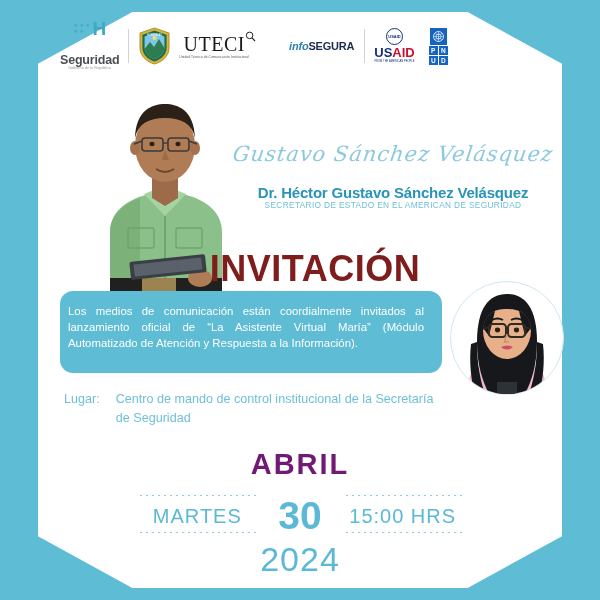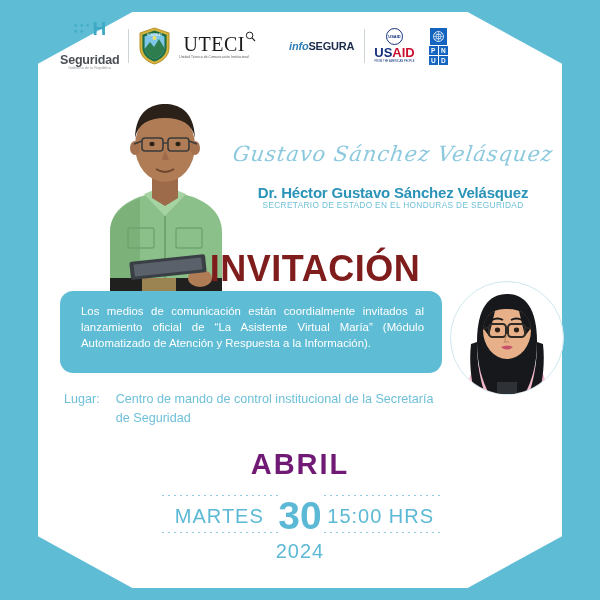--- a/index.html
+++ b/index.html
@@ -137,21 +137,21 @@
     font-size:36px;font-weight:bold;color:#7f1d1d;letter-spacing:.5px;
   }
 
   
   #bodybox{
     position:absolute;left:60px;top:291px;
     width:382px;height:82px;
     background:#5ebcd5;
     border-radius:13px;
     box-sizing:border-box;
-    padding:12px 18px 0 21px;
+    padding:12px 18px 0 8px;
   }
   #bodybox p{
     margin:0;color:#ffffff;font-size:11.4px;line-height:16px;
     text-align:justify;
   }
 
   
   #avatar{
     position:absolute;left:450px;top:281px;
     width:112px;height:112px;border-radius:50%;
@@ -168,42 +168,42 @@
   #lugar .val{display:inline-block;vertical-align:top;width:320px;margin-left:12px;}
 
   
   #abril{
     position:absolute;left:0;top:448px;width:600px;
     text-align:center;font-size:29px;font-weight:bold;
     color:#701a75;letter-spacing:2px;
   }
   #daterow{
     position:absolute;left:0;top:492px;width:600px;
-    display:flex;align-items:center;justify-content:center;
+    display:flex;align-items:center;justify-content:center;gap:22px;
   }
   .dotcell{
     display:flex;flex-direction:column;align-items:center;
     padding:3px 0;
   }
   .dots{
     width:118px;height:1px;
     background-image:radial-gradient(circle,#8fcbe0 0 1px,transparent 1px);
     background-size:6px 1px;background-repeat:repeat-x;
   }
   .dotcell span{
     font-size:20px;color:#5cb9d6;letter-spacing:1px;
     line-height:28px;padding:2px 0;
   }
   #daynum{
     font-size:39px;font-weight:bold;color:#5cb9d6;letter-spacing:0;
     line-height:40px;
   }
   #anio{
     position:absolute;left:0;top:540px;width:600px;
-    text-align:center;font-size:20px;color:#5cb9d6;letter-spacing:1px;
+    text-align:center;font-size:34px;color:#5cb9d6;letter-spacing:1px;
   }
 </style>
 </head>
 <body>
 
 <div id="poster">
   <div id="card"></div>
 
   <div id="logobar">
 
@@ -328,21 +328,21 @@
       <path d="M136 160 C148 168 150 186 140 196 L122 192 Z" fill="#8cc08a"></path>
       <ellipse cx="128" cy="196" rx="12" ry="9" fill="#b07c56"></ellipse>
 
       <rect x="58" y="176" width="76" height="18" rx="2" fill="#3a3f45" transform="rotate(-6 96 185)"></rect>
       <rect x="62" y="179" width="68" height="12" rx="1" fill="#5a616a" transform="rotate(-6 96 185)"></rect>
     </svg>
   </div>
 
   <div id="signature">Gustavo Sánchez Velásquez</div>
   <div id="officialName">Dr. Héctor Gustavo Sánchez Velásquez</div>
-  <div id="officialTitle">SECRETARIO DE ESTADO EN EL HONDURAS DE SEGURIDAD</div>
+  <div id="officialTitle">SECRETARIO DE ESTADO EN EL AMERICAN DE SEGURIDAD</div>
   <div id="invitacion">INVITACIÓN</div>
 
   <div id="bodybox">
     <p>Los medios de comunicación están coordialmente invitados al lanzamiento oficial de “La Asistente Virtual María” (Módulo Automatizado de Atención y Respuesta a la Información).</p>
   </div>
 
   <div id="avatar">
     <svg width="112" height="112" viewBox="0 0 112 112">
       <circle cx="56" cy="56" r="55" fill="#ffffff"></circle>
 

